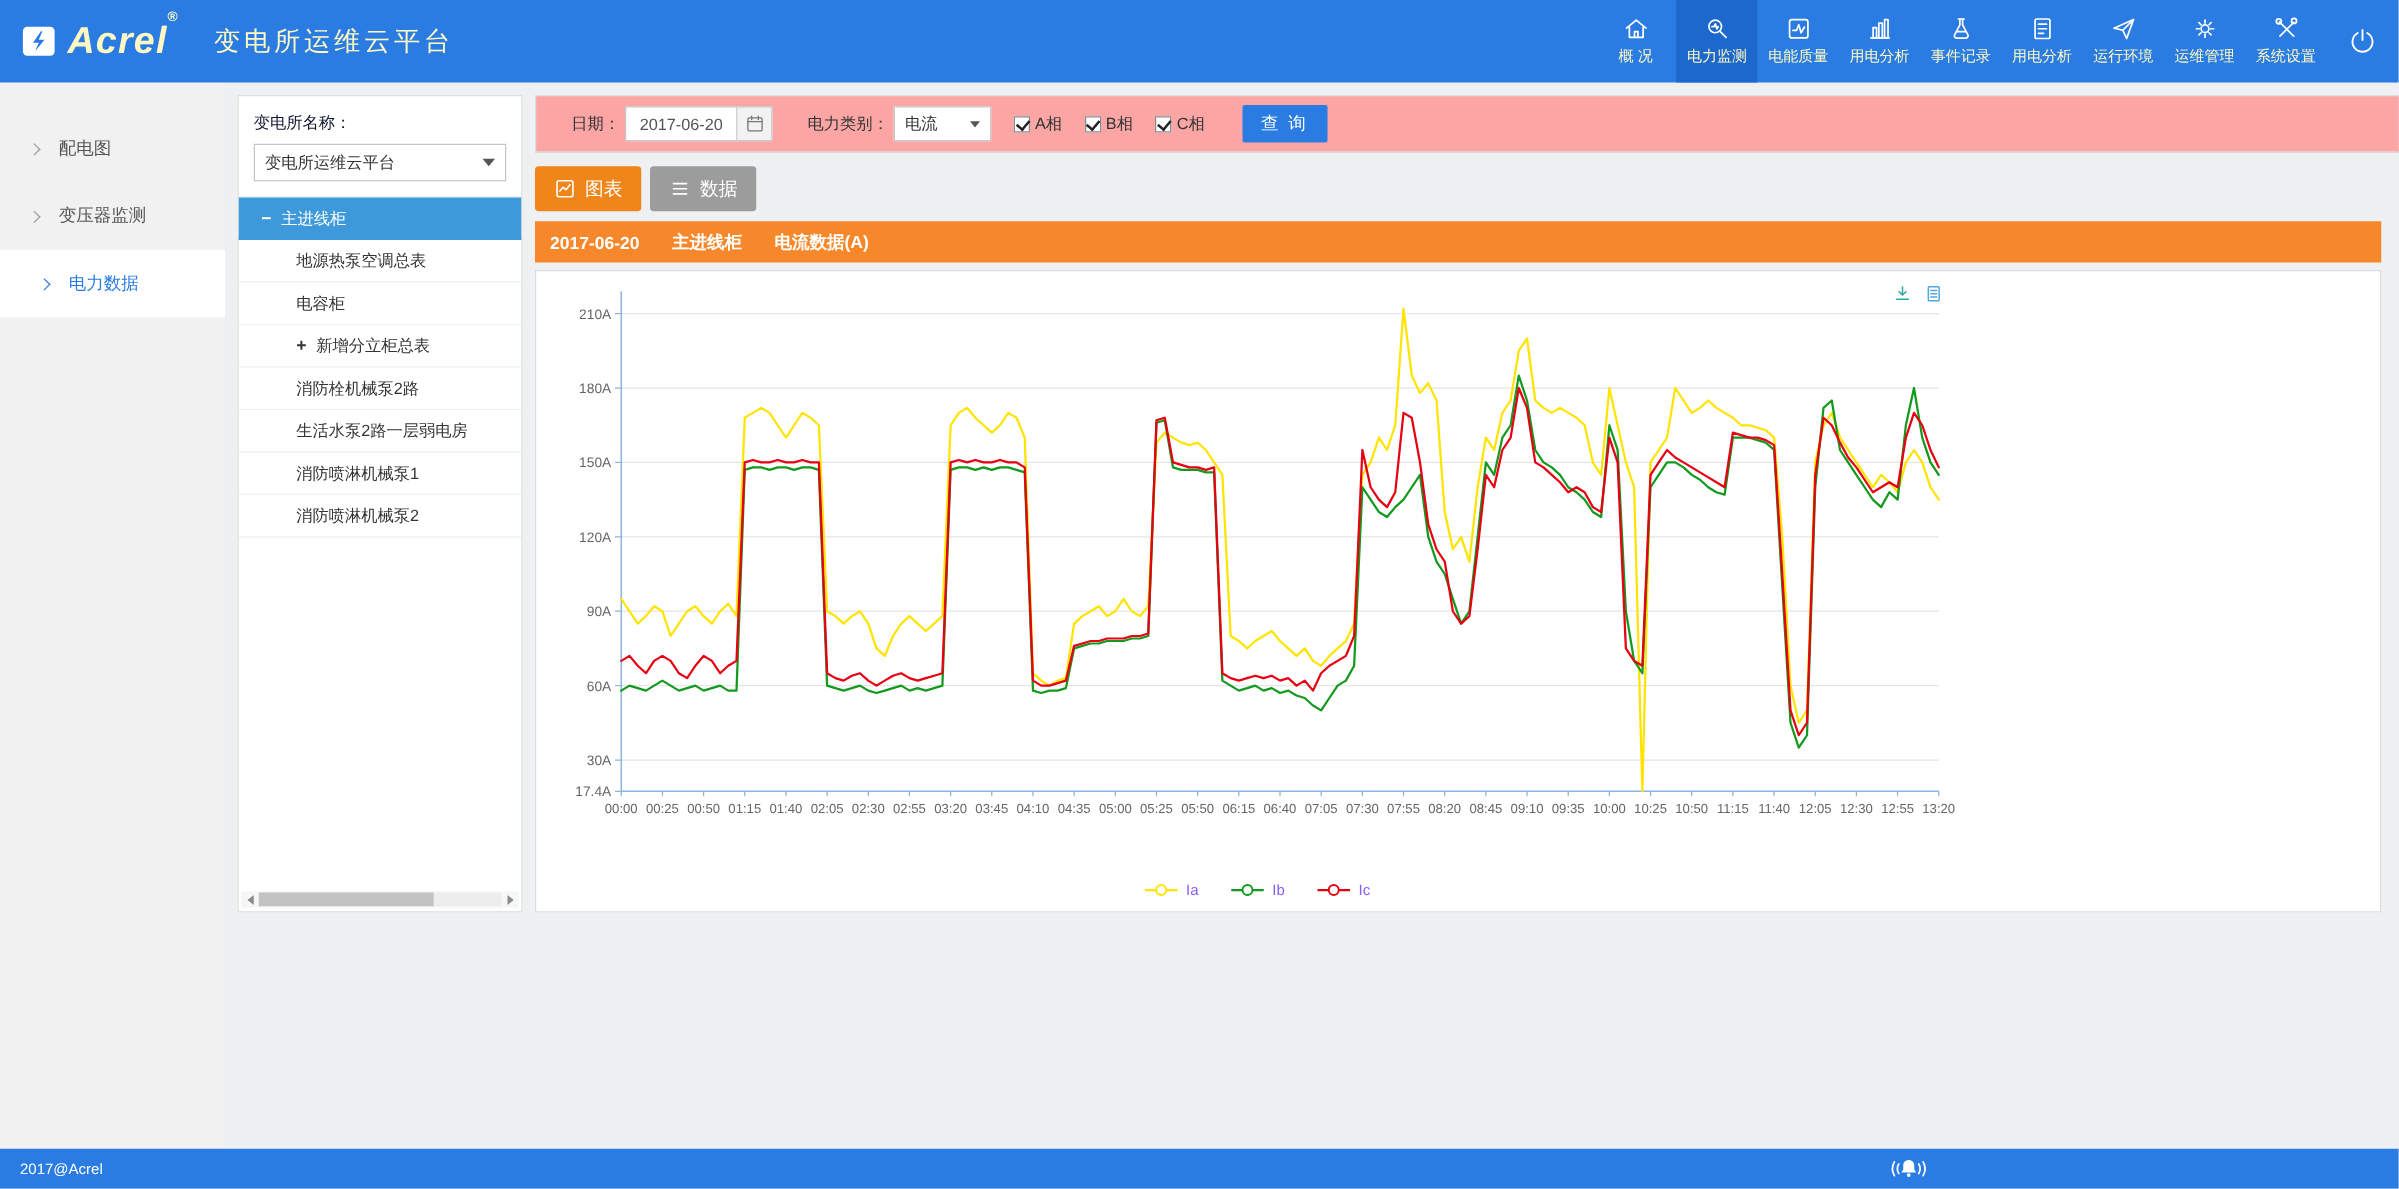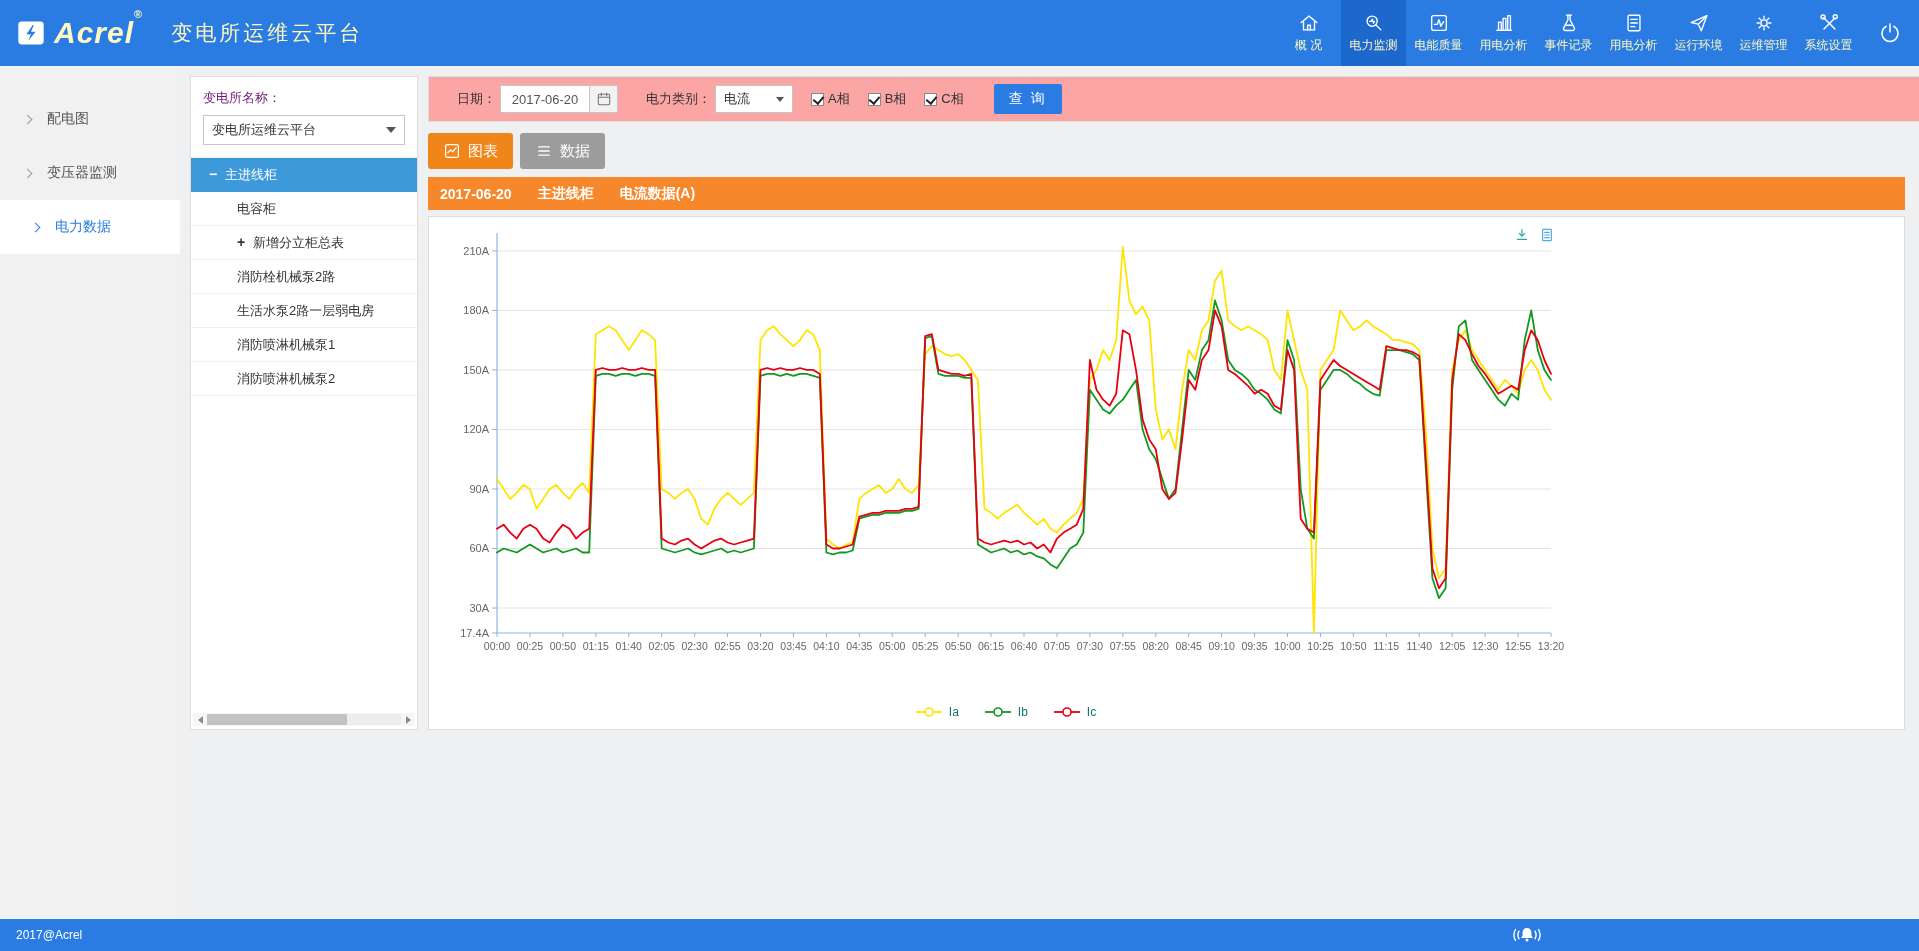--- a/index.html
+++ b/index.html
@@ -22,21 +22,21 @@
   .power-wrap .nav-icon{width:24px;height:24px;}
   
   .sidebar{position:absolute;top:66px;left:0;width:180px;bottom:32px;background:#f1f1f1;padding-top:26px;}
   .side-item{height:54px;display:flex;align-items:center;font-size:14px;color:#555;cursor:pointer;}
   .side-chev{width:7px;height:7px;border-right:1.5px solid #9a9a9a;border-top:1.5px solid #9a9a9a;transform:rotate(45deg);margin:0 16px 0 24px;flex:none;}
   .side-item.active{background:#fff;color:#2a7ce2;}
   .side-item.active .side-chev{border-color:#2a7ce2;margin-left:32px;}
   
   .tree-panel{position:absolute;top:76px;left:190px;width:228px;height:654px;background:#fff;border:1px solid #ddd;}
   .tree-head{padding:12px 12px 0 12px;}
-  .tree-label{font-size:13px;color:#701a75;}
+  .tree-label{font-size:13px;color:#0f172a;}
   .station-select{margin-top:8px;height:30px;border:1px solid #c6c6c6;display:flex;align-items:center;justify-content:space-between;padding:0 8px;font-size:13px;color:#333;cursor:pointer;background:#fff;}
   .caret-down{width:0;height:0;border-left:5px solid transparent;border-right:5px solid transparent;border-top:6px solid #555;}
   .tree{margin-top:12px;border-top:1px solid #eee;}
   .tree-item{height:34px;line-height:33px;font-size:13px;color:#333;border-bottom:1px solid #f0f0f0;white-space:nowrap;overflow:hidden;cursor:pointer;padding-left:46px;}
   .tree-item.lvl0{padding-left:18px;}
   .tree-item.toggled{}
   .tree-item.lvl0.toggled{padding-left:18px;}
   .tgl{display:inline-block;width:16px;font-weight:bold;font-size:14px;}
   .tree-item.selected{background:#3d99d9;color:#fff;border-bottom-color:#3d99d9;}
   .hscroll{position:absolute;left:2px;right:2px;bottom:3px;height:13px;display:flex;align-items:center;background:#f6f6f6;cursor:pointer;}
@@ -64,21 +64,21 @@
   .tab.active{background:#f08519;}
   .tab.inactive{background:#9c9c9c;}
   .tab-icon{width:18px;height:18px;}
   .tab-icon svg{width:100%;height:100%;fill:none;stroke:#fff;stroke-width:1.7;stroke-linecap:round;stroke-linejoin:round;}
   
   .banner{position:absolute;top:177px;left:428px;width:1477px;height:33px;background:#f6882b;color:#fff;display:flex;align-items:center;font-size:14px;font-weight:bold;padding-left:12px;gap:26px;}
   
   .chart-card{position:absolute;top:216px;left:428px;width:1477px;height:514px;background:#fff;border:1px solid #ddd;}
   .chart-wrap{position:absolute;top:10px;left:16px;width:1120px;}
   #chart-svg{width:1120px;height:440px;display:block;}
-  .legend{position:absolute;top:478px;left:0;width:1120px;display:flex;justify-content:center;gap:24px;font-size:12px;color:#0f766e;}
+  .legend{position:absolute;top:478px;left:0;width:1120px;display:flex;justify-content:center;gap:24px;font-size:12px;color:#8b5cf6;}
   .legend-item{display:flex;align-items:center;gap:5px;cursor:pointer;}
   .chart-actions{position:absolute;top:10px;left:1085px;display:flex;gap:9px;}
   .chart-actions .act{width:16px;height:16px;cursor:pointer;}
   .chart-actions svg{width:100%;height:100%;fill:none;stroke-width:1.8;stroke-linecap:round;stroke-linejoin:round;}
   .act.download svg{stroke:#2ca8a0;}
   .act.dataview svg{stroke:#53a8dc;}
   
   .footer{position:absolute;bottom:0;left:0;right:0;height:32px;background:#2a7ce2;color:#fff;display:flex;align-items:center;font-size:12px;}
   .footer-copy{margin-left:16px;}
   .footer-bell{position:absolute;left:1510px;top:4px;width:34px;height:24px;cursor:pointer;}
@@ -198,20 +198,21 @@
 <div class="tree-panel">
   <div class="tree-head">
     <div class="tree-label">变电所名称：</div>
     <div class="station-select">
       <span>变电所运维云平台</span>
       <span class="caret-down"></span>
     </div>
   </div>
   <div class="tree" id="tree">
       <div class="tree-item lvl0 toggled selected"><span class="tgl">−</span><span>主进线柜</span></div>
+      <div class="tree-item"><span>地源热泵空调总表</span></div>
       <div class="tree-item"><span>电容柜</span></div>
       <div class="tree-item toggled"><span class="tgl">+</span><span>新增分立柜总表</span></div>
       <div class="tree-item"><span>消防栓机械泵2路</span></div>
       <div class="tree-item"><span>生活水泵2路一层弱电房</span></div>
       <div class="tree-item"><span>消防喷淋机械泵1</span></div>
       <div class="tree-item"><span>消防喷淋机械泵2</span></div>
     </div>
   <div class="hscroll">
     <span class="hs-arrow">
         <span class="tri-l"></span>

